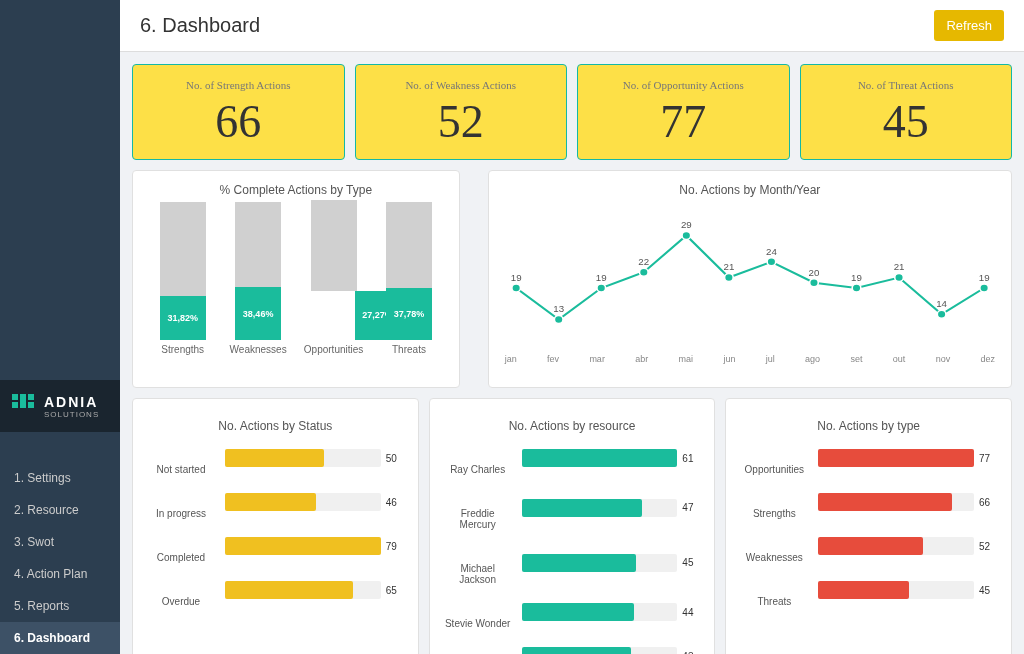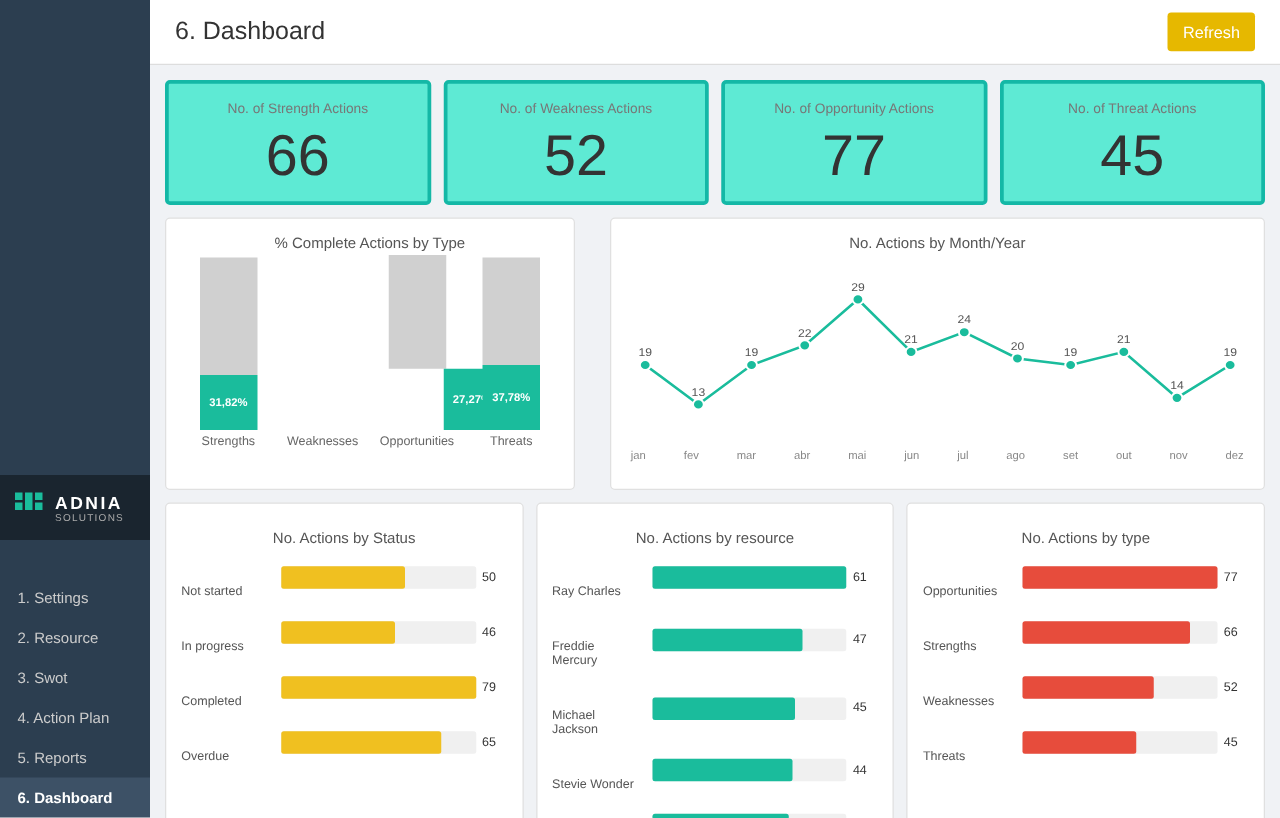--- a/index.html
+++ b/index.html
@@ -104,25 +104,26 @@
       gap: 10px;
     }
 
     
     #stats-row {
       display: grid;
       grid-template-columns: repeat(4, 1fr);
       gap: 10px;
     }
     .stat-card {
-      background: #5eead4;
-      border: 3px solid #14b8a6;
+      background: #fde047;
+      border: 1px solid #14b8a6;
       border-radius: 4px;
       padding: 14px 10px;
       text-align: center;
+      font-family: Liberation Serif, serif;
     }
     .stat-label {
       font-size: 11px;
       color: #777;
       margin-bottom: 8px;
     }
     .stat-value {
       font-size: 46px;
       font-weight: 300;
       color: #333;
@@ -221,21 +222,21 @@
     }
     .hbar-row {
       display: flex;
       align-items: center;
       margin-bottom: 10px;
     }
     .hbar-label {
       font-size: 10px;
       color: #555;
       width: 80px;
-      text-align: left;
+      text-align: center;
       padding-right: 8px;
       flex-shrink: 0;
       margin-top: 23px;
     }
     .hbar-track {
       flex: 1;
       height: 18px;
       background: #f0f0f0;
       border-radius: 2px;
       position: relative;
@@ -317,20 +318,24 @@
         <div class="chart-title">% Complete Actions by Type</div>
         <div id="bar-chart-area">
             <div class="bar-col">
     <div class="bar-wrapper">
       <div class="bar-gray" style="height:94px;"></div>
       <div class="bar-teal" style="height:44px;">31,82%</div>
     </div>
     <div class="bar-label">Strengths</div>
   </div>
             <div class="bar-col">
+    <div class="bar-wrapper">
+      <div class="bar-gray" style="height:85px;"></div>
+      <div class="bar-teal" style="height:53px;">38,46%</div>
+    </div>
     <div class="bar-label">Weaknesses</div>
   </div>
             <div class="bar-col">
     <div class="bar-wrapper">
       <div class="bar-gray" style="height:100px;"></div>
       <div class="bar-teal" style="height:54px;margin-left:44px;">27,27%</div>
     </div>
     <div class="bar-label">Opportunities</div>
   </div>
             <div class="bar-col">

